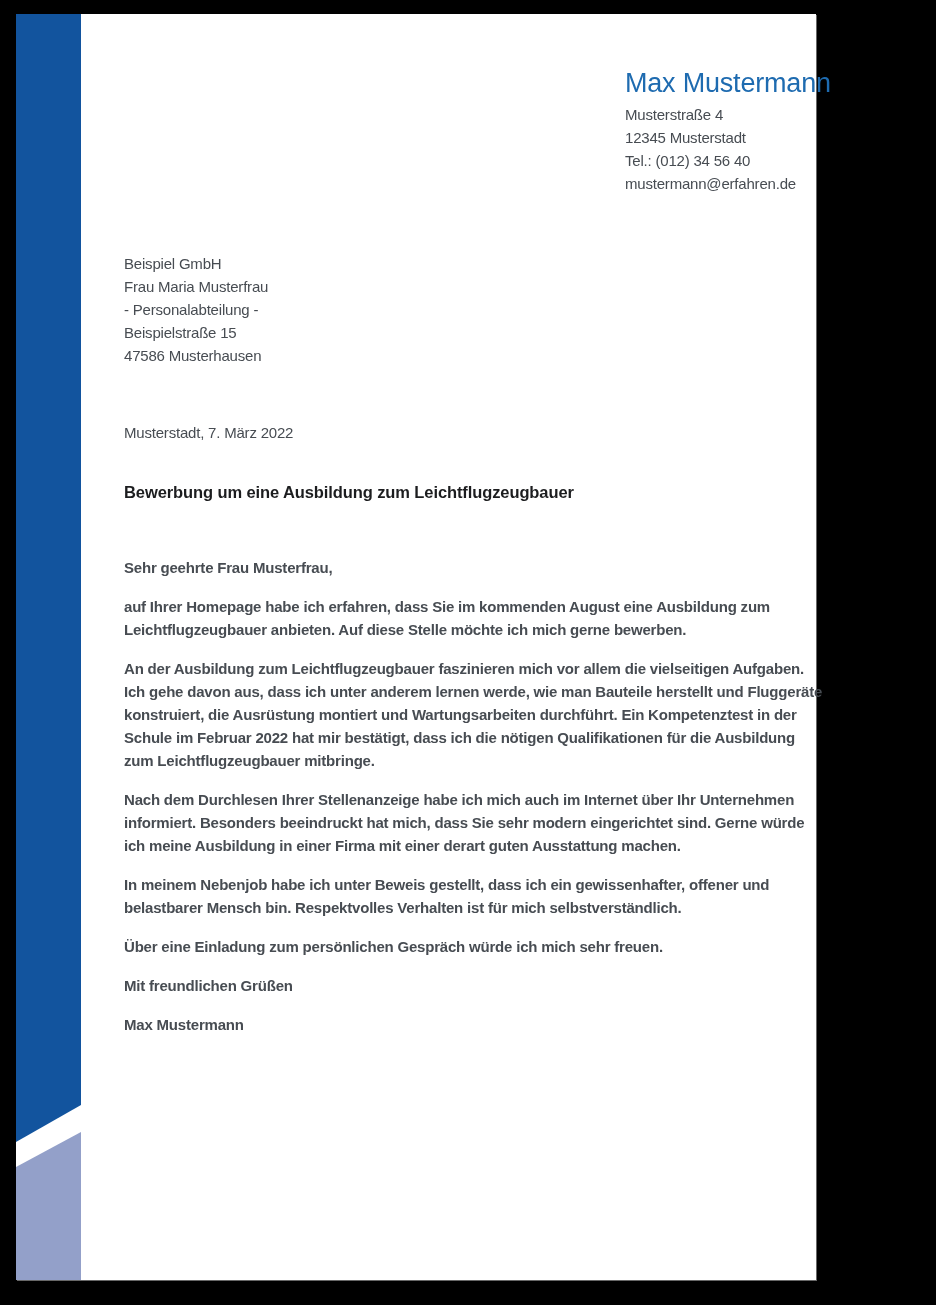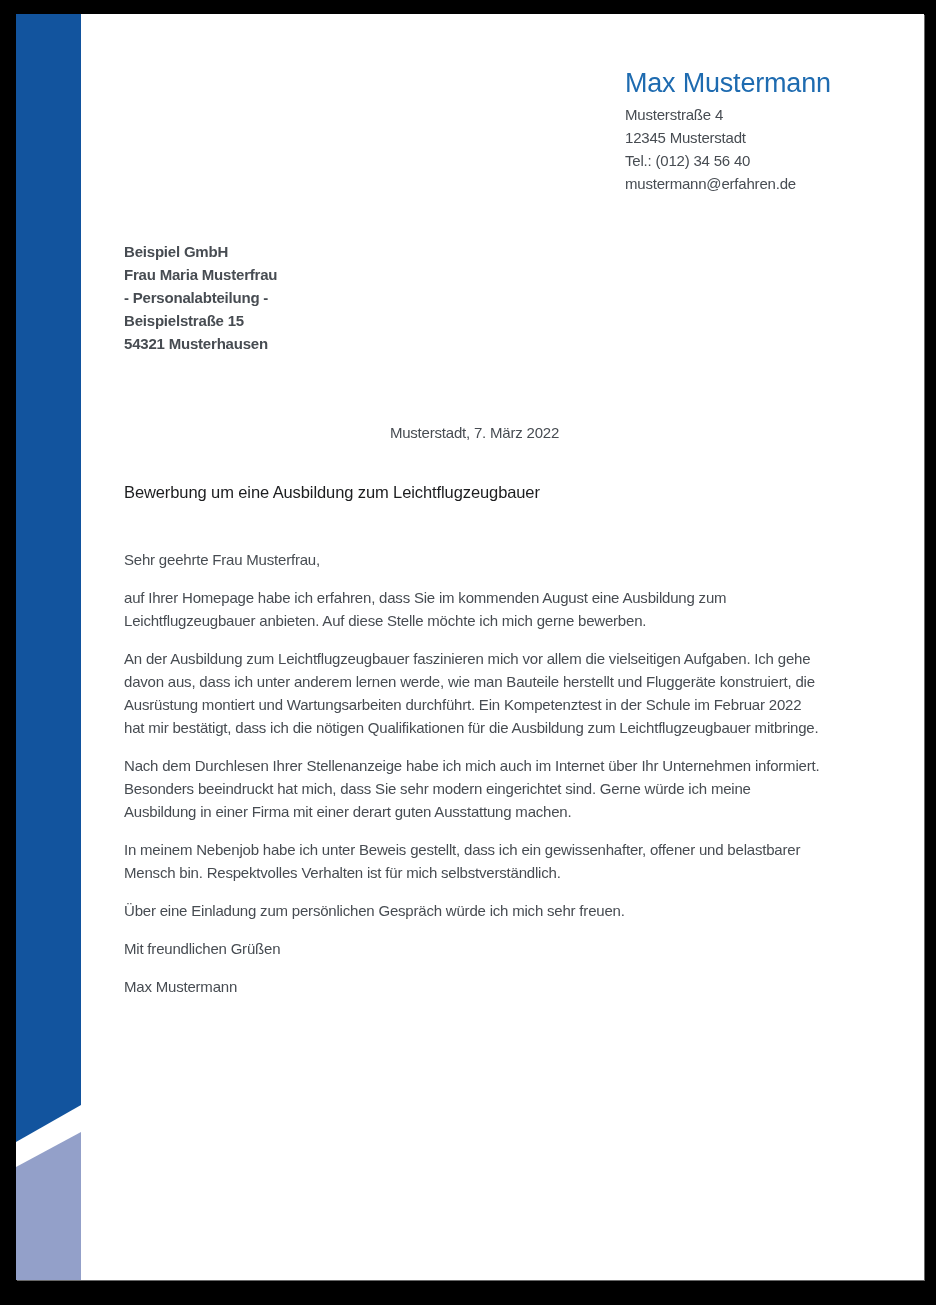--- a/index.html
+++ b/index.html
@@ -11,24 +11,23 @@
   }
   .canvas {
     position: relative;
     width: 936px; height: 1305px;
     background: var(--background, #000);
     overflow: hidden;
   }
   .page {
     position: absolute;
     left: 16px; top: 14px;
-    width: 895px; height: 1266px;
+    width: 800px; height: 1266px;
     background: var(--page-bg, #ffffff);
     box-shadow: 1px 1px 0 rgba(190,190,190,0.55);
-    padding-left: 13px;
   }
   .stripe-dark {
     position: absolute;
     left: 0; top: 0;
     width: 65px; height: 1128px;
     background: var(--stripe-dark, #12549e);
     clip-path: polygon(0 0, 100% 0, 100% 1091px, 0 1128px);
   }
   .stripe-light {
     position: absolute;
@@ -50,54 +49,53 @@
     margin-bottom: 3px;
   }
   .sender-line, .recipient-line {
     font-size: 15px;
     line-height: 23px;
     color: var(--text, #474c52);
     letter-spacing: -0.2px;
   }
   .recipient {
     position: absolute;
-    left: 108px; top: 226px;
+    left: 108px; top: 238px;
     width: 320px;
-    font-weight: bold;
   }
   .date-line {
     position: absolute;
     left: 108px; top: 407px;
     width: 701px;
-    text-align: center;
+    text-align: left;
     font-size: 15px;
     line-height: 23px;
     color: var(--text, #474c52);
     letter-spacing: -0.2px;
   }
   .subject {
     position: absolute;
     left: 108px; top: 467px;
     width: 701px;
     font-size: 16.5px;
     line-height: 23px;
-    font-weight: normal;
+    font-weight: bold;
     color: var(--subject-text, #1c1d1f);
     letter-spacing: -0.1px;
   }
   .letter-body {
     position: absolute;
     left: 108px; top: 526px;
     width: 701px;
     font-size: 15px;
     line-height: 23px;
     color: var(--text, #474c52);
     letter-spacing: -0.2px;
   }
-  .letter-body p { margin: 8px 0 15px 0; }
+  .letter-body p { margin: 16px 0 15px 0; font-weight: bold; }
   .signature { margin-top: 40px; }
 </style>
 </head>
 <body>
 
 <div class="canvas">
   <div class="page">
 
     <div class="stripe-dark"></div>
     <div class="stripe-light"></div>
@@ -108,21 +106,21 @@
       <div class="sender-line">12345 Musterstadt</div>
       <div class="sender-line">Tel.: (012) 34 56 40</div>
       <div class="sender-line">mustermann@erfahren.de</div>
     </div>
 
     <div class="recipient">
       <div class="recipient-line">Beispiel GmbH</div>
       <div class="recipient-line">Frau Maria Musterfrau</div>
       <div class="recipient-line">- Personalabteilung -</div>
       <div class="recipient-line">Beispielstraße 15</div>
-      <div class="recipient-line">54321 Musterhausen</div>
+      <div class="recipient-line">47586 Musterhausen</div>
     </div>
 
     <div class="date-line">Musterstadt, 7. März 2022</div>
 
     <div class="subject">Bewerbung um eine Ausbildung zum Leichtflugzeugbauer</div>
 
     <div class="letter-body">
       <p>Sehr geehrte Frau Musterfrau,</p>
       <p>auf Ihrer Homepage habe ich erfahren, dass Sie im kommenden August eine Ausbildung zum Leichtflugzeugbauer anbieten. Auf diese Stelle möchte ich mich gerne bewerben.</p>
       <p>An der Ausbildung zum Leichtflugzeugbauer faszinieren mich vor allem die vielseitigen Aufgaben. Ich gehe davon aus, dass ich unter anderem lernen werde, wie man Bauteile herstellt und Fluggeräte konstruiert, die Ausrüstung montiert und Wartungsarbeiten durchführt. Ein Kompetenztest in der Schule im Februar 2022 hat mir bestätigt, dass ich die nötigen Qualifikationen für die Ausbildung zum Leichtflugzeugbauer mitbringe.</p>

